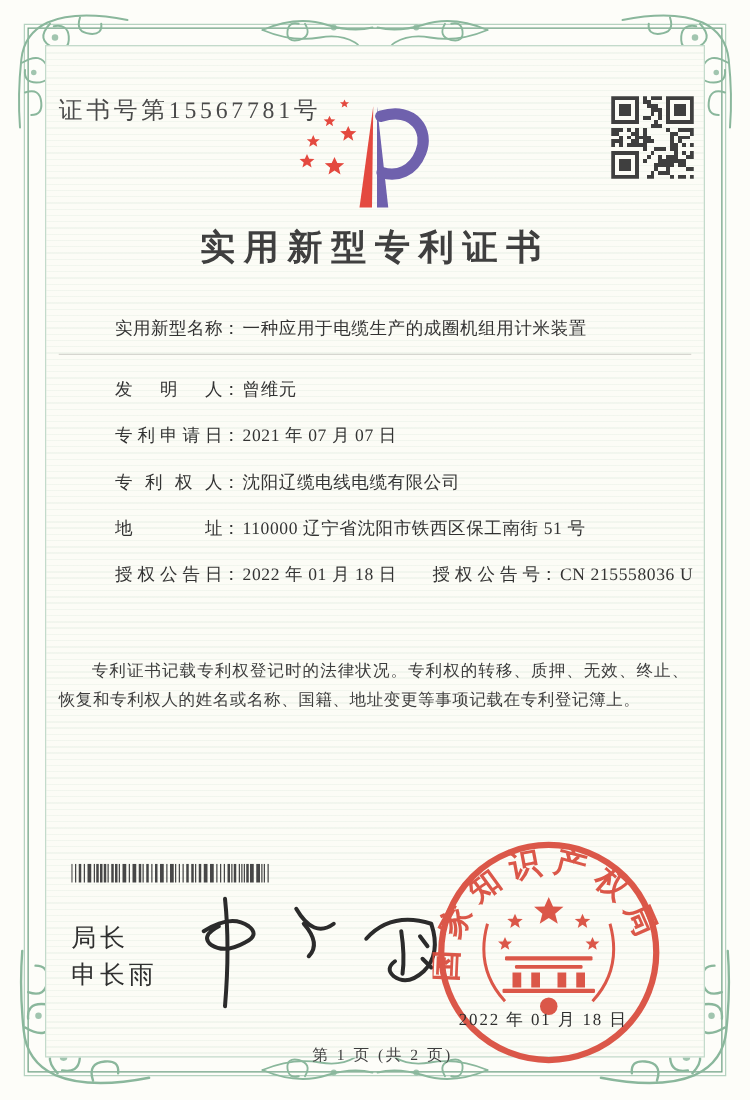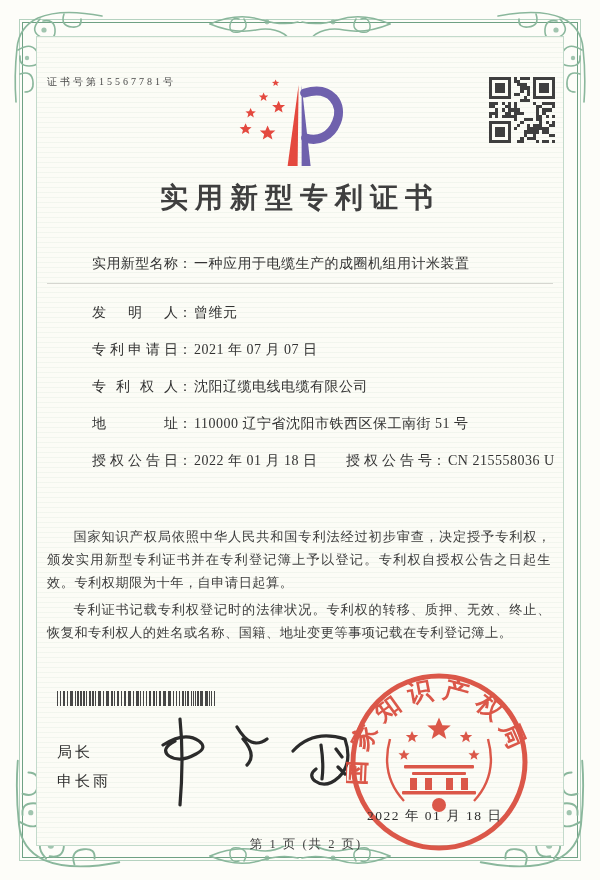--- a/index.html
+++ b/index.html
@@ -18,41 +18,41 @@
   }
   .panel{
     position:absolute;left:36px;right:36px;top:36px;bottom:34px;
     border:1px solid #c3dacb;
     background:
       repeating-linear-gradient(180deg, rgba(150,190,165,0.10) 0 1px, rgba(0,0,0,0) 1px 5px),
       #fcfcf6;
   }
   .ornament{position:absolute;pointer-events:none;color:#8ab79c;}
   
-  .cert-no{position:absolute;left:10px;top:38px;font-size:10px;letter-spacing:3px;color:#4a4a4a;}
+  .cert-no{position:absolute;left:10px;top:38px;font-size:19px;letter-spacing:3px;color:#4a4a4a;}
   .qr-box{position:absolute;right:8px;top:40px;width:66px;height:66px;}
   .logo-box{position:absolute;left:50%;top:34px;width:120px;height:100px;transform:translateX(-52%);}
   .title{
     position:absolute;left:0;right:0;top:142px;text-align:center;
     font-size:28px;font-weight:600;letter-spacing:7px;color:#3f3f3f;
   }
   
   .fields{position:absolute;left:10px;right:10px;top:216px;font-size:14px;color:#333;}
   .frow{position:relative;line-height:21px;margin-bottom:16px;white-space:nowrap;}
   .frow.first{padding-bottom:9px;border-bottom:1px solid #d6d6d0;margin-bottom:18px;}
   .flabel{display:inline-block;width:86px;text-align:justify;text-align-last:justify;vertical-align:top;margin-left:45px;}
   .fcolon{display:inline-block;width:16px;}
   .fvalue{letter-spacing:0.5px;text-align:right;}
   .fgroup-right{position:absolute;left:254px;top:0;}
   
   .paras{position:absolute;left:10px;right:12px;top:488px;font-size:13.2px;line-height:1.75;text-align:justify;color:#3d3d3d;}
   .paras p{margin:0 0 4px 0;text-indent:2em;letter-spacing:0.5px;}
   
   .barcode{position:absolute;left:20px;top:654px;width:164px;height:16px;}
-  .director{position:absolute;left:20px;top:700px;font-size:15px;letter-spacing:3px;line-height:29px;color:#2f2f2f;
+  .director{position:absolute;left:20px;top:700px;font-size:20px;letter-spacing:3px;line-height:29px;color:#2f2f2f;
             font-family:"Liberation Sans","DejaVu Sans",sans-serif;}
   .signature{position:absolute;left:88px;top:668px;width:260px;height:120px;color:#2b2b2b;}
   .seal{position:absolute;left:309px;top:632px;width:186px;height:186px;opacity:0.92;}
   .seal-date{position:absolute;left:330px;top:770px;font-size:13.5px;letter-spacing:1.5px;color:#2f2f2f;}
   .footer{position:absolute;left:12px;right:0;top:799px;text-align:center;font-size:12.5px;letter-spacing:2px;color:#3d3d3d;}
 </style>
 </head>
 <body>
 
 <div class="outer-frame"></div>
@@ -261,21 +261,20 @@
     </div>
     <div class="frow">
       <span class="flabel">授权公告日</span><span class="fcolon">：</span><span class="fvalue">2022 年 01 月 18 日</span>
       <span class="fgroup-right">
         <span class="flabel">授权公告号</span><span class="fcolon">：</span><span class="fvalue">CN 215558036 U</span>
       </span>
     </div>
   </div>
 
   <div class="paras">
-    <p>国家知识产权局依照中华人民共和国专利法经过初步审查，决定授予专利权，颁发实用新型专利证书并在专利登记簿上予以登记。专利权自授权公告之日起生效。专利权期限为十年，自申请日起算。</p>
     <p>专利证书记载专利权登记时的法律状况。专利权的转移、质押、无效、终止、恢复和专利权人的姓名或名称、国籍、地址变更等事项记载在专利登记簿上。</p>
   </div>
 
   <div class="barcode">
     <svg id="bcsvg" width="164" height="16" aria-hidden="true">
         <rect x="0" y="0" width="1" height="15" fill="#474747"></rect>
         <rect x="3" y="0" width="1" height="15" fill="#474747"></rect>
         <rect x="6" y="0" width="2" height="15" fill="#474747"></rect>
         <rect x="10" y="0" width="1" height="15" fill="#474747"></rect>
         <rect x="13" y="0" width="3" height="15" fill="#474747"></rect>

